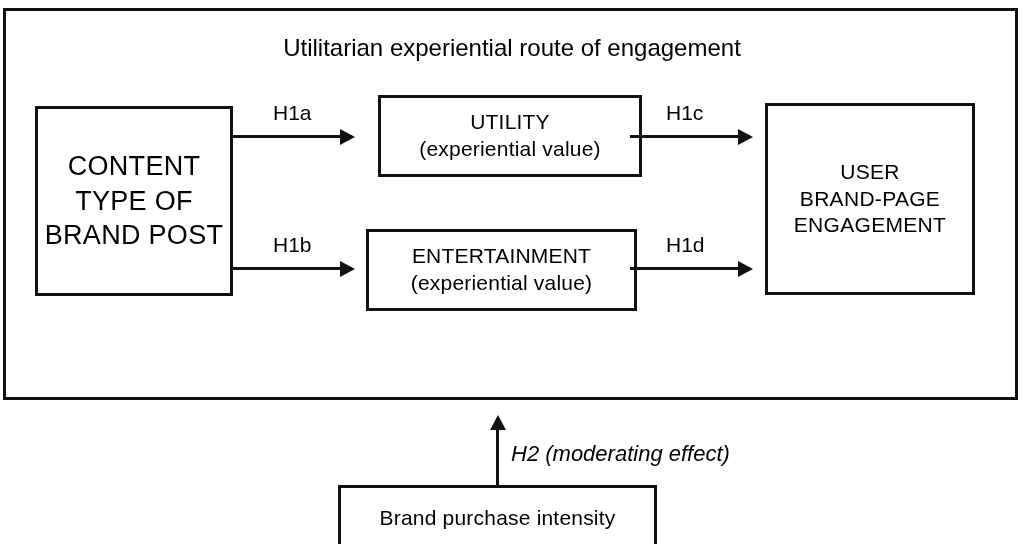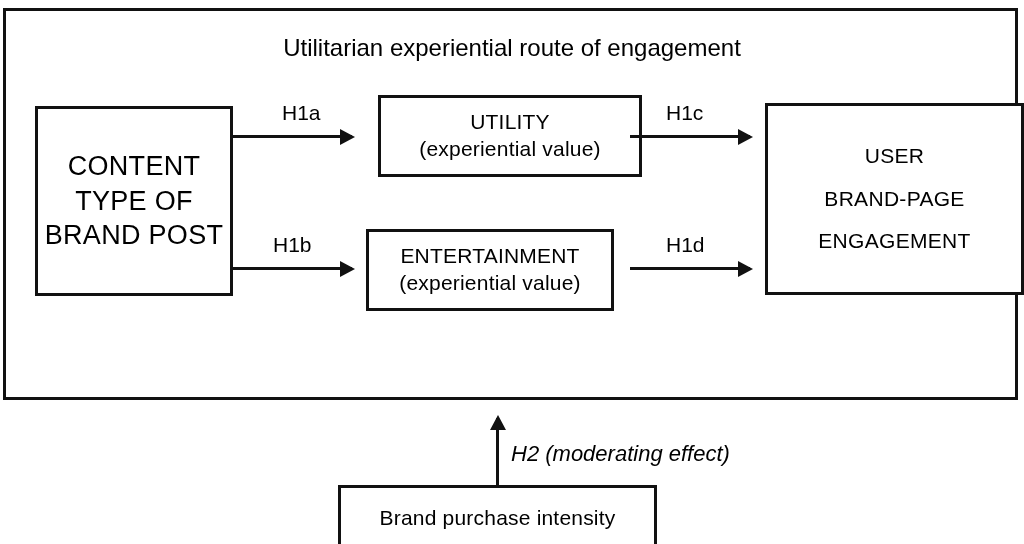--- a/index.html
+++ b/index.html
@@ -44,22 +44,22 @@
     line-height: 1.28;
   }
   .node .line {
     display: block;
     white-space: nowrap;
   }
 
   
   #node-content-type { left: 35px;  top: 106px; width: 198px; height: 190px; }
   #node-utility      { left: 366px; top: 95px;  width: 264px; height: 82px; margin-left: 12px;  }
-  #node-entertainment{ left: 366px; top: 229px; width: 248px; height: 82px;  }
-  #node-engagement   { left: 765px; top: 103px; width: 259px; height: 192px; gap: 16px; }
+  #node-entertainment{ left: 366px; top: 229px; width: 271px; height: 82px;  }
+  #node-engagement   { left: 765px; top: 103px; width: 210px; height: 192px; }
   #node-moderator    { left: 338px; top: 485px; width: 319px; height: 66px;  }
 
   
   #node-content-type .line  { font-size: 27px; letter-spacing: 0.3px; }
   #node-utility .line       { font-size: 21px; letter-spacing: 0.2px; }
   #node-entertainment .line { font-size: 21px; letter-spacing: 0.2px; }
   #node-engagement .line    { font-size: 21px; letter-spacing: 0.3px; }
   #node-moderator .line     { font-size: 21px; letter-spacing: 0.2px; }
 
   
@@ -114,21 +114,21 @@
     border-right: 8px solid transparent;
   }
   #arrow-h2 { left: 496px; top: 418px; height: 67px; }
 
   
   .edge-label {
     position: absolute;
     font-size: 21px;
     white-space: nowrap;
   }
-  #label-h1a { left: 282px; top: 101px; text-align: center; }
+  #label-h1a { left: 273px; top: 101px; text-align: center; }
   #label-h1b { left: 273px; top: 233px; }
   #label-h1c { left: 666px; top: 101px; }
   #label-h1d { left: 666px; top: 233px; }
   #label-h2  { left: 511px; top: 441px; font-size: 22px; font-style: italic; }
 </style>
 </head>
 <body>
 
 <div id="canvas">
 

